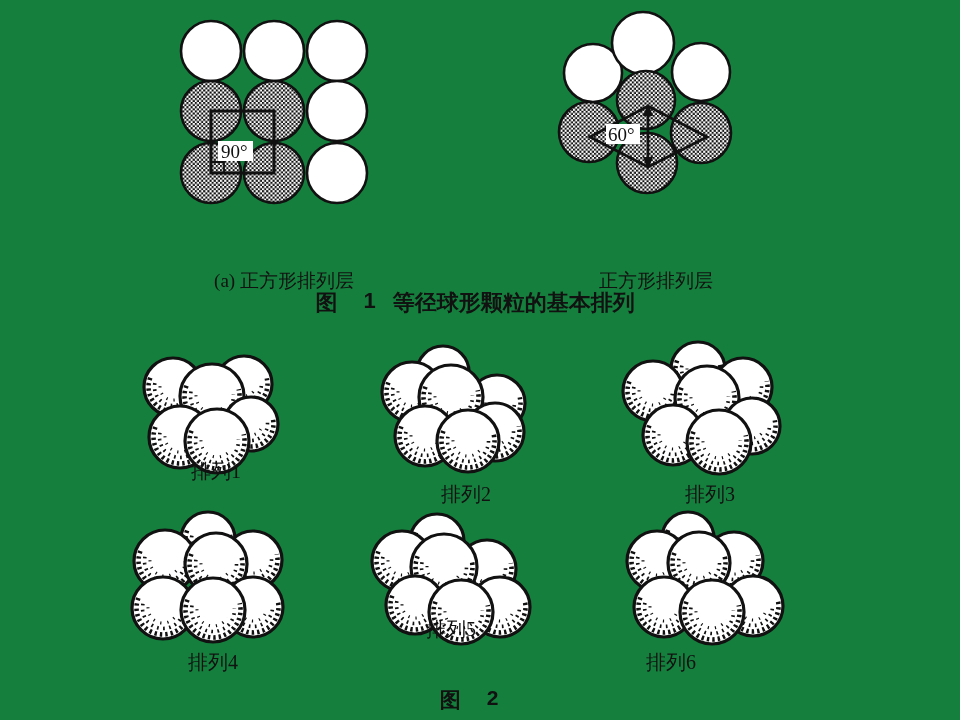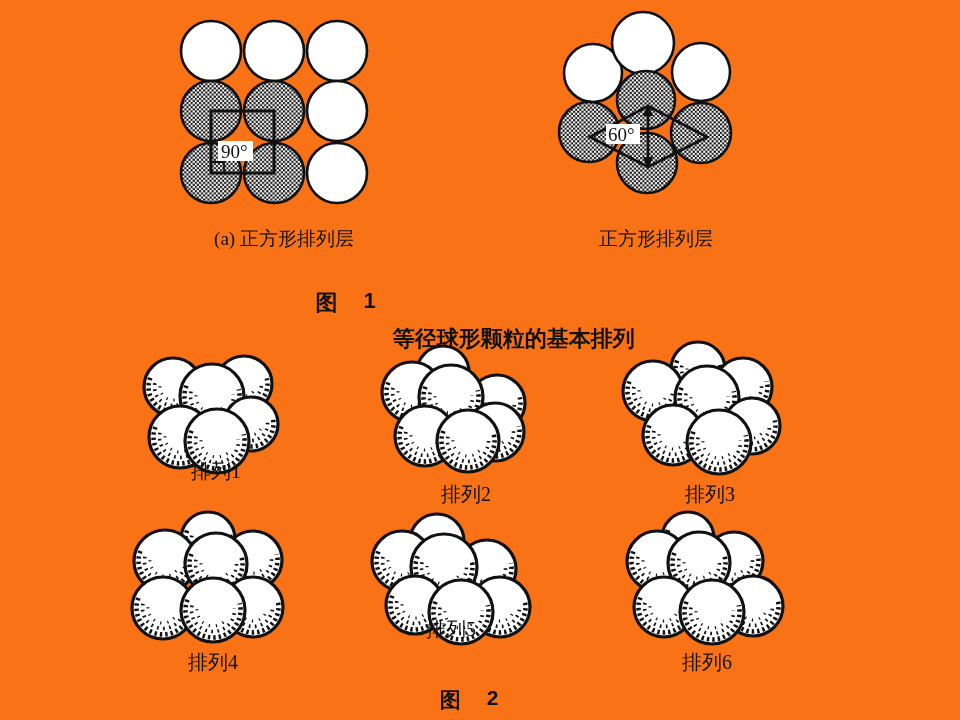--- a/index.html
+++ b/index.html
@@ -1,26 +1,26 @@
 <!DOCTYPE html>
 <html><head>
 <meta charset="utf-8">
 <style>
   html,body{margin:0;padding:0;background:#e8e8e8;}
-  .page{position:relative;width:960px;height:720px;background:#f97316;overflow:hidden;
+  .page{position:relative;width:960px;height:720px;background:#15803d;overflow:hidden;
         font-family:"Liberation Serif",serif;color:#111;}
   svg{position:absolute;overflow:visible;}
   .subcap{position:absolute;transform:translateX(-50%);font:19px "Liberation Serif",serif;
-          white-space:nowrap;text-align:center;line-height:22px;color:#111;}
+          white-space:nowrap;text-align:center;line-height:22px;color:#111;margin-top:42px;}
   .figcap{position:absolute;transform:translateX(-50%);display:flex;white-space:nowrap;
           font-family:"Liberation Sans",sans-serif;font-weight:bold;color:#111;}
   .figcap.f1{font-size:22px;}
   .figcap.f2{font-size:21px;}
   .figcap .num{margin-left:26px;}
-  .figcap .ttl{margin-left:17px;margin-top:36px;}
+  .figcap .ttl{margin-left:17px;}
   .plabel{position:absolute;transform:translateX(-50%);font:20px "Liberation Serif",serif;
           white-space:nowrap;color:#111;}
   svg text.angle{font:19px "Liberation Serif",serif;fill:#111;}
 </style>
 </head>
 <body>
 
 <div class="page">
 
   <svg id="svg-fig-a" style="left:178px;top:18px" width="200" height="196" viewBox="0 0 200 196">
@@ -263,20 +263,20 @@
       <path d="M74.5,89.7L73.6,92.1L73.0,94.7L72.6,97.2L72.5,99.8L72.6,102.4L73.0,105.0L73.5,107.5L74.4,109.9L75.4,112.3L76.7,114.6L78.2,116.7L79.8,118.7L81.7,120.5L83.7,122.1L85.8,123.6L88.1,124.8L90.5,125.8L93.0,126.6L95.5,127.1L98.1,127.4L100.7,127.5L103.3,127.3L105.8,126.9L108.3,126.2L110.7,125.3L113.1,124.2L115.3,122.9L117.4,121.3L119.3,119.6L121.1,117.7L122.6,115.6L124.0,113.4L125.2,111.1L126.1,108.7L126.8,106.2L127.3,103.6L127.5,101.1L127.5,98.5L127.2,95.9L126.7,93.3" fill="none" stroke="#111" stroke-width="4.6" stroke-dasharray="2.4 3"></path>
       <path d="M79.0,95.5L78.7,97.3L78.5,99.2L78.5,101.0L78.7,102.8L79.0,104.7L79.5,106.4L80.1,108.2L80.9,109.8L81.8,111.4L82.8,112.9L84.0,114.4L85.3,115.7L86.7,116.9L88.2,117.9L89.7,118.9L91.4,119.7L93.1,120.4L94.9,120.9L96.7,121.2L98.5,121.4L100.3,121.5L102.2,121.4L104.0,121.1L105.8,120.7L107.5,120.1L109.2,119.4L110.8,118.6L112.4,117.6L113.8,116.4L115.2,115.2L116.4,113.8L117.6,112.4L118.6,110.8L119.4,109.2L120.1,107.5L120.7,105.8L121.1,104.0L121.4,102.2L121.5,100.3L121.4,98.5" fill="none" stroke="#111" stroke-width="3.6" stroke-dasharray="1.7 4.4"></path>
       <path d="M84.0,99.2L84.0,100.2L84.1,101.3L84.2,102.4L84.4,103.5L84.6,104.5L85.0,105.5L85.4,106.5L85.9,107.5L86.4,108.4L87.0,109.3L87.7,110.2L88.4,111.0L89.2,111.8L90.0,112.5L90.9,113.1L91.8,113.7L92.7,114.2L93.7,114.7L94.7,115.1L95.7,115.4L96.8,115.7L97.8,115.9L98.9,116.0L100.0,116.0L101.1,116.0L102.2,115.9L103.2,115.7L104.3,115.4L105.3,115.1L106.3,114.7L107.3,114.2L108.2,113.7L109.1,113.1L110.0,112.5L110.8,111.8L111.6,111.0L112.3,110.2L113.0,109.3L113.6,108.4L114.1,107.5" fill="none" stroke="#111" stroke-width="3" stroke-dasharray="1.2 6"></path>
     </svg>
 
   <div class="plabel" style="left:216px;top:458px">排列1</div>
   <div class="plabel" style="left:466px;top:481px">排列2</div>
   <div class="plabel" style="left:710px;top:481px">排列3</div>
   <div class="plabel" style="left:213px;top:649px">排列4</div>
   <div class="plabel" style="left:451px;top:616px">排列5</div>
-  <div class="plabel" style="left:707px;top:649px">排列6</div>
+  <div class="plabel" style="left:671px;top:649px">排列6</div>
 
   <div class="figcap f2" style="left:469px;top:686px">
     <span>图</span>
     <span class="num">2</span>
   </div>
 
 </div>
 
 </body></html>

